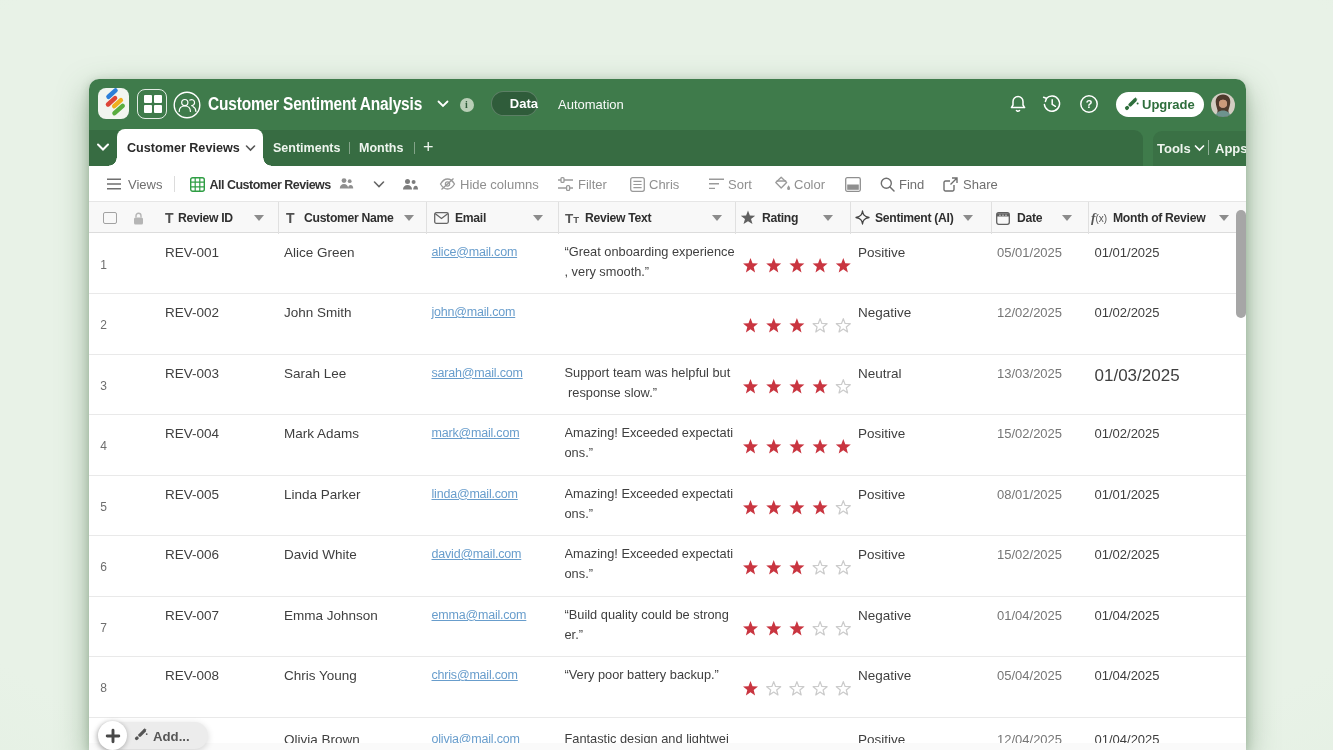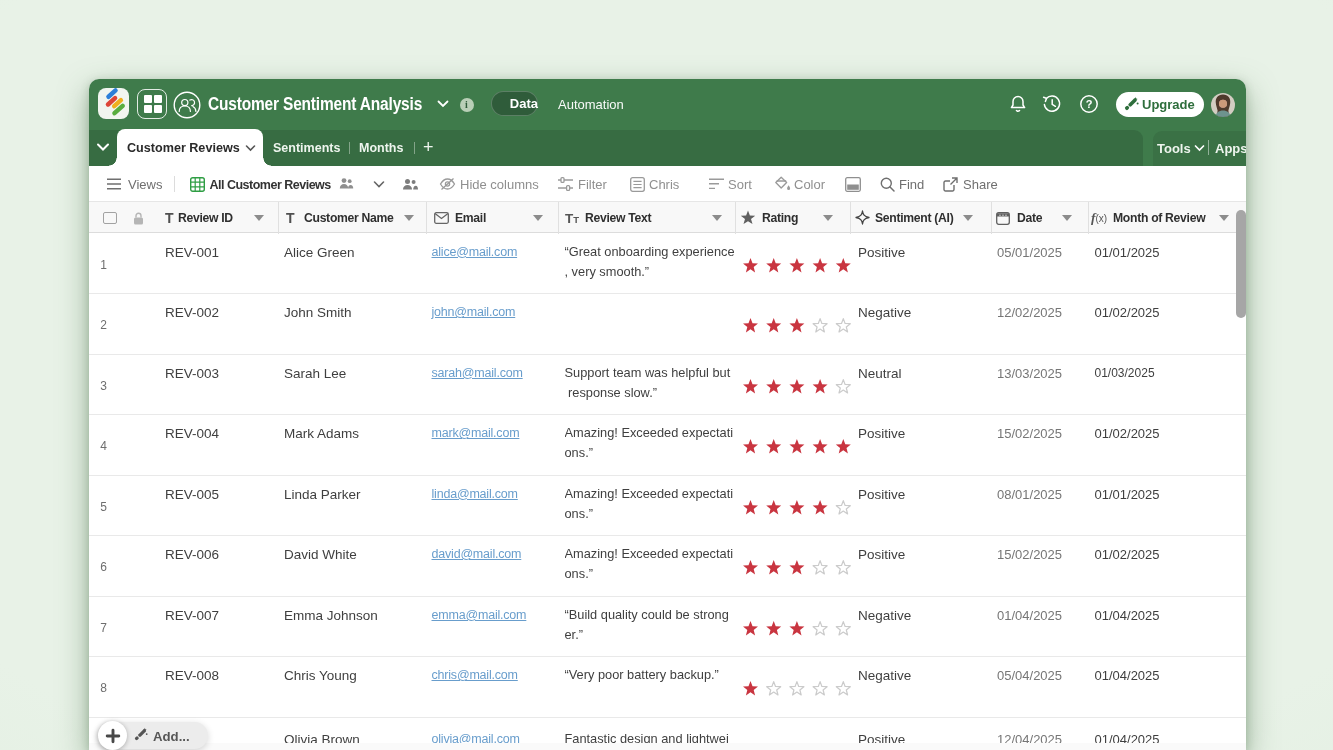--- a/index.html
+++ b/index.html
@@ -275,21 +275,21 @@
 <div class="ct" style="left:475.5px;top:283.7px;line-height:20px;font-size:12.8px;width:171px;overflow:hidden;">Support team was helpful but<br>&nbsp;response slow.”</div>
 <svg style="left:646px;top:298.7px;" width="113" height="18" viewBox="0 0 113 18" style2="">
       <polygon points="15.5,1.1 17.5,6.3 23.0,6.6 18.7,10.0 20.1,15.4 15.5,12.3 10.9,15.4 12.3,10.0 8.0,6.6 13.5,6.3" fill="#c93540"></polygon>
       <polygon points="38.7,1.1 40.7,6.3 46.2,6.6 41.9,10.0 43.3,15.4 38.7,12.3 34.1,15.4 35.5,10.0 31.2,6.6 36.7,6.3" fill="#c93540"></polygon>
       <polygon points="61.9,1.1 63.9,6.3 69.4,6.6 65.1,10.0 66.5,15.4 61.9,12.3 57.3,15.4 58.7,10.0 54.4,6.6 59.9,6.3" fill="#c93540"></polygon>
       <polygon points="85.1,1.1 87.1,6.3 92.6,6.6 88.3,10.0 89.7,15.4 85.1,12.3 80.5,15.4 81.9,10.0 77.6,6.6 83.1,6.3" fill="#c93540"></polygon>
       <polygon points="108.3,1.6 110.1,6.5 115.3,6.7 111.3,10.0 112.6,15.0 108.3,12.1 104.0,15.0 105.3,10.0 101.3,6.7 106.5,6.5" fill="none" stroke="#cbcbcb" stroke-width="1.2" stroke-linejoin="round"></polygon>
     </svg>
 <div class="ct" style="left:769px;top:286.7px;">Neutral</div>
 <div class="ct gray" style="left:908px;top:286.7px;">13/03/2025</div>
-<div class="ct" style="left:1005.5px;top:286.7px;font-size:12px;">01/03/2025</div>
+<div class="ct" style="left:1005.5px;top:286.7px;font-size:17px;">01/03/2025</div>
 <div class="row" style="top:336.2px;"></div>
 <div class="num" style="left:0;top:360.2px;width:29px;text-align:center;">4</div>
 <div class="ct" style="left:76px;top:347.2px;">REV-004</div>
 <div class="ct" style="left:195px;top:347.2px;">Mark Adams</div>
 <div class="ct lnk" style="left:342.5px;top:347.2px;">mark@mail.com</div>
 <div class="ct" style="left:475.5px;top:344.2px;line-height:20px;font-size:12.8px;width:171px;overflow:hidden;">Amazing! Exceeded expectati<br>ons.”</div>
 <svg style="left:646px;top:359.2px;" width="113" height="18" viewBox="0 0 113 18" style2="">
       <polygon points="15.5,1.1 17.5,6.3 23.0,6.6 18.7,10.0 20.1,15.4 15.5,12.3 10.9,15.4 12.3,10.0 8.0,6.6 13.5,6.3" fill="#c93540"></polygon>
       <polygon points="38.7,1.1 40.7,6.3 46.2,6.6 41.9,10.0 43.3,15.4 38.7,12.3 34.1,15.4 35.5,10.0 31.2,6.6 36.7,6.3" fill="#c93540"></polygon>
       <polygon points="61.9,1.1 63.9,6.3 69.4,6.6 65.1,10.0 66.5,15.4 61.9,12.3 57.3,15.4 58.7,10.0 54.4,6.6 59.9,6.3" fill="#c93540"></polygon>

